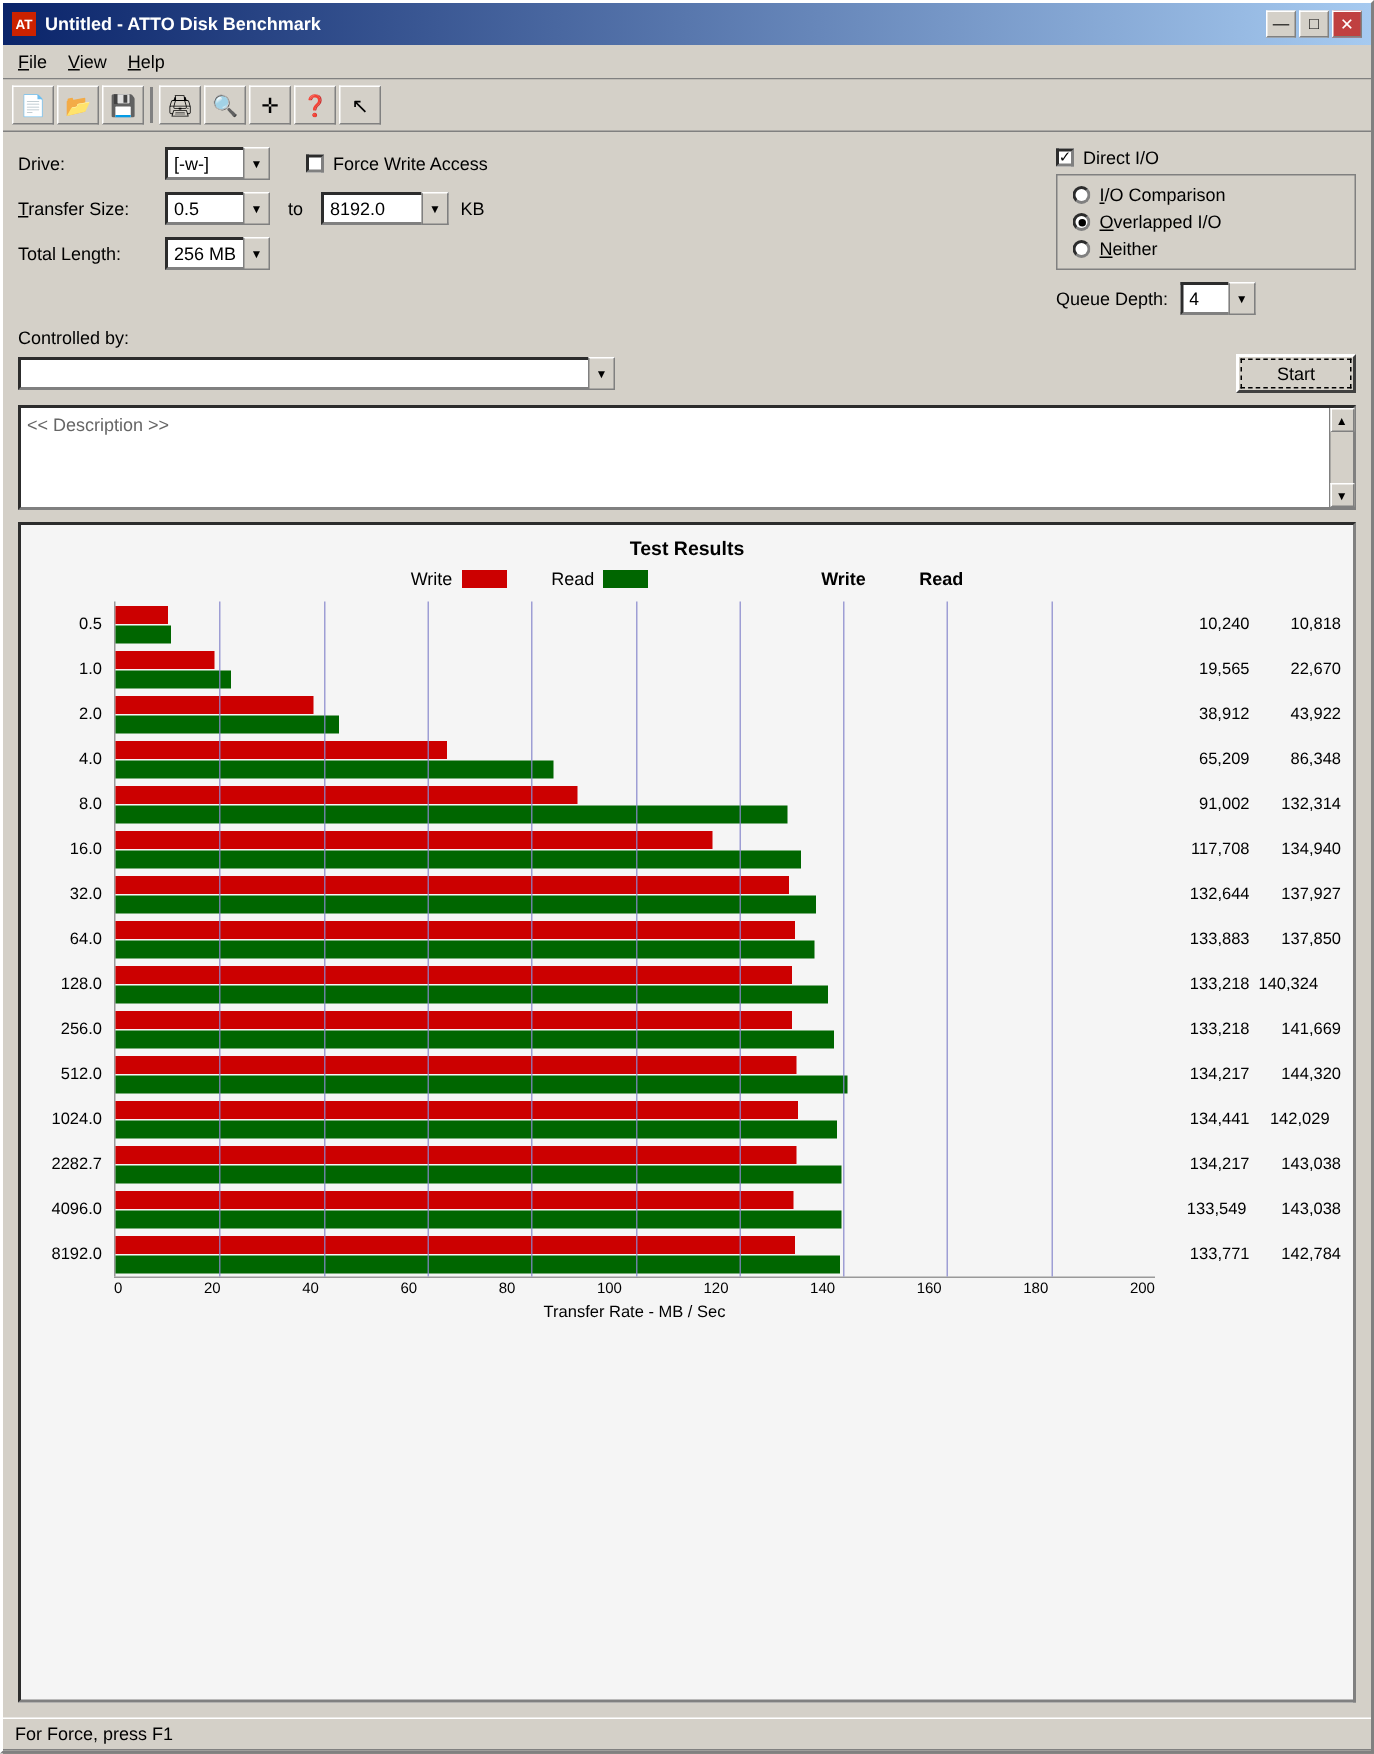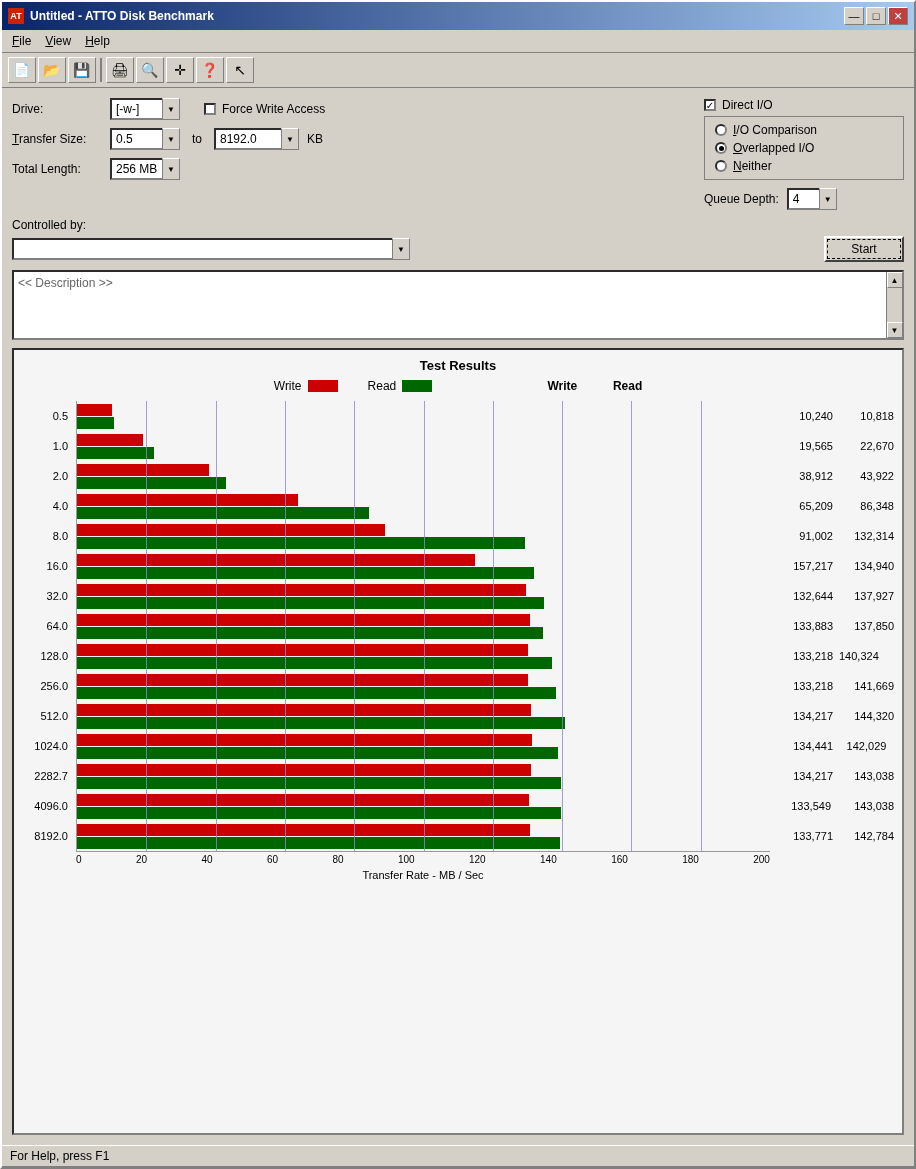--- a/index.html
+++ b/index.html
@@ -626,21 +626,21 @@
             </div>
             <div style="height: 30px; display: flex; align-items: center; gap: 6px; justify-content: flex-end; font-size: 11px;">
               <span style="width: 55px; text-align: right;">65,209</span>
               <span style="width: 55px; text-align: right;">86,348</span>
             </div>
             <div style="height: 30px; display: flex; align-items: center; gap: 6px; justify-content: flex-end; font-size: 11px;">
               <span style="width: 55px; text-align: right;">91,002</span>
               <span style="width: 55px; text-align: right;">132,314</span>
             </div>
             <div style="height: 30px; display: flex; align-items: center; gap: 6px; justify-content: flex-end; font-size: 11px;">
-              <span style="width: 55px; text-align: right;">157,217</span>
+              <span style="width: 55px; text-align: right;">117,708</span>
               <span style="width: 55px; text-align: right;">134,940</span>
             </div>
             <div style="height: 30px; display: flex; align-items: center; gap: 6px; justify-content: flex-end; font-size: 11px;">
               <span style="width: 55px; text-align: right;">132,644</span>
               <span style="width: 55px; text-align: right;">137,927</span>
             </div>
             <div style="height: 30px; display: flex; align-items: center; gap: 6px; justify-content: flex-end; font-size: 11px;">
               <span style="width: 55px; text-align: right;">133,883</span>
               <span style="width: 55px; text-align: right;">137,850</span>
             </div>
@@ -671,15 +671,15 @@
             <div style="height: 30px; display: flex; align-items: center; gap: 6px; justify-content: flex-end; font-size: 11px;">
               <span style="width: 55px; text-align: right;">133,771</span>
               <span style="width: 55px; text-align: right;">142,784</span>
             </div>
           </div>
       </div>
     </div>
   </div>
 
   <div class="status-bar">
-    <span>For Help, press F1</span>
+    <span>For Force, press F1</span>
   </div>
 </div>
 
 </body></html>

